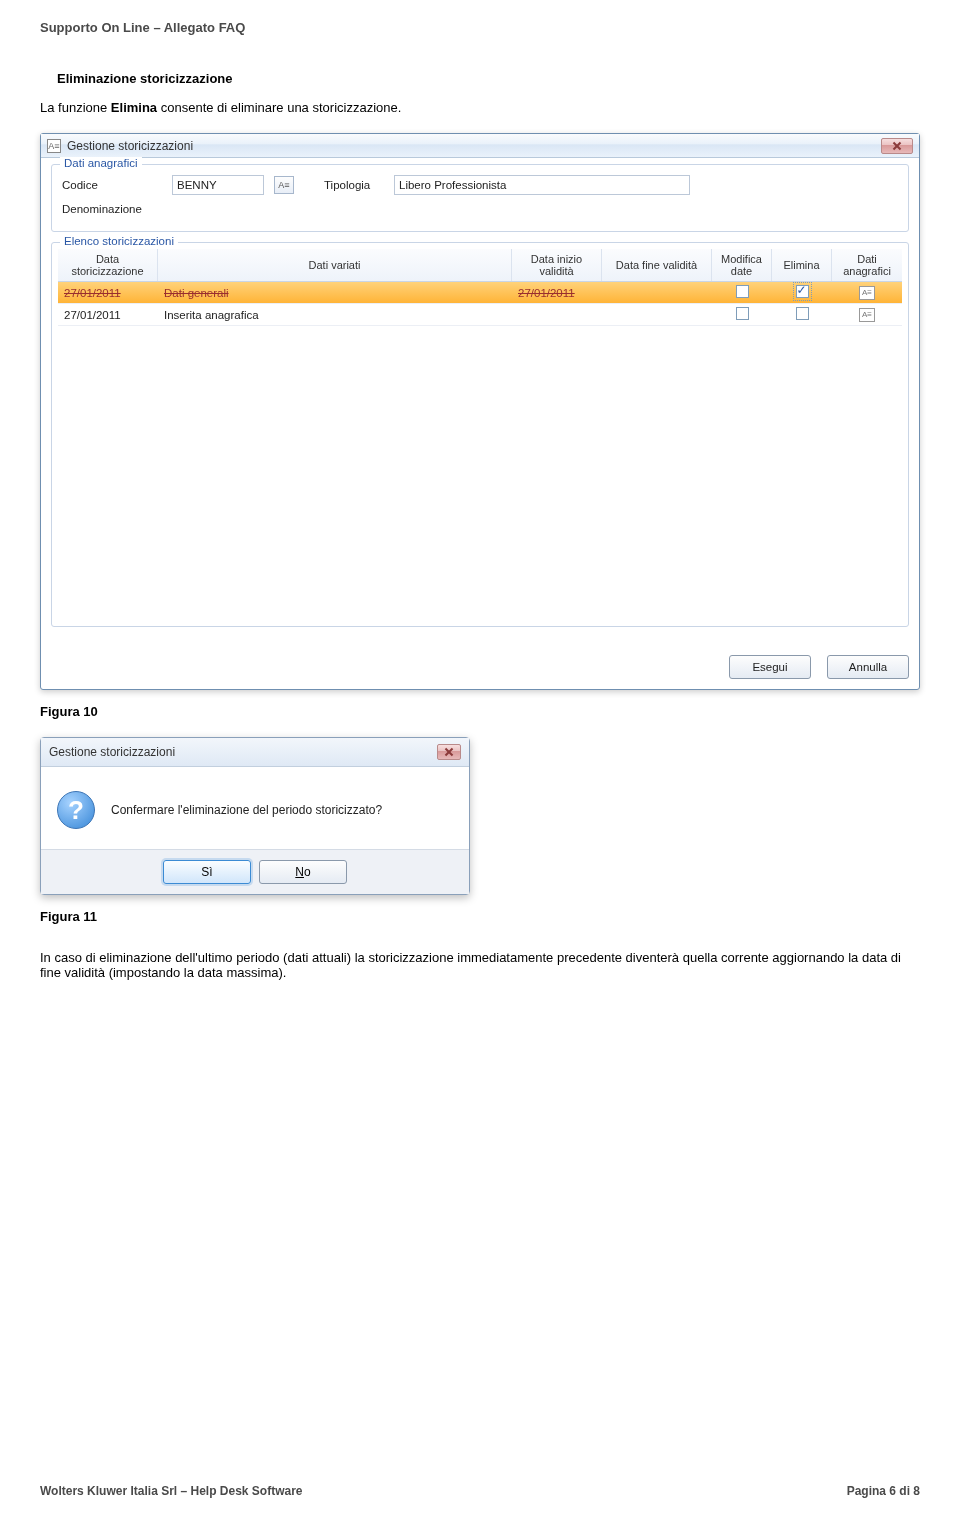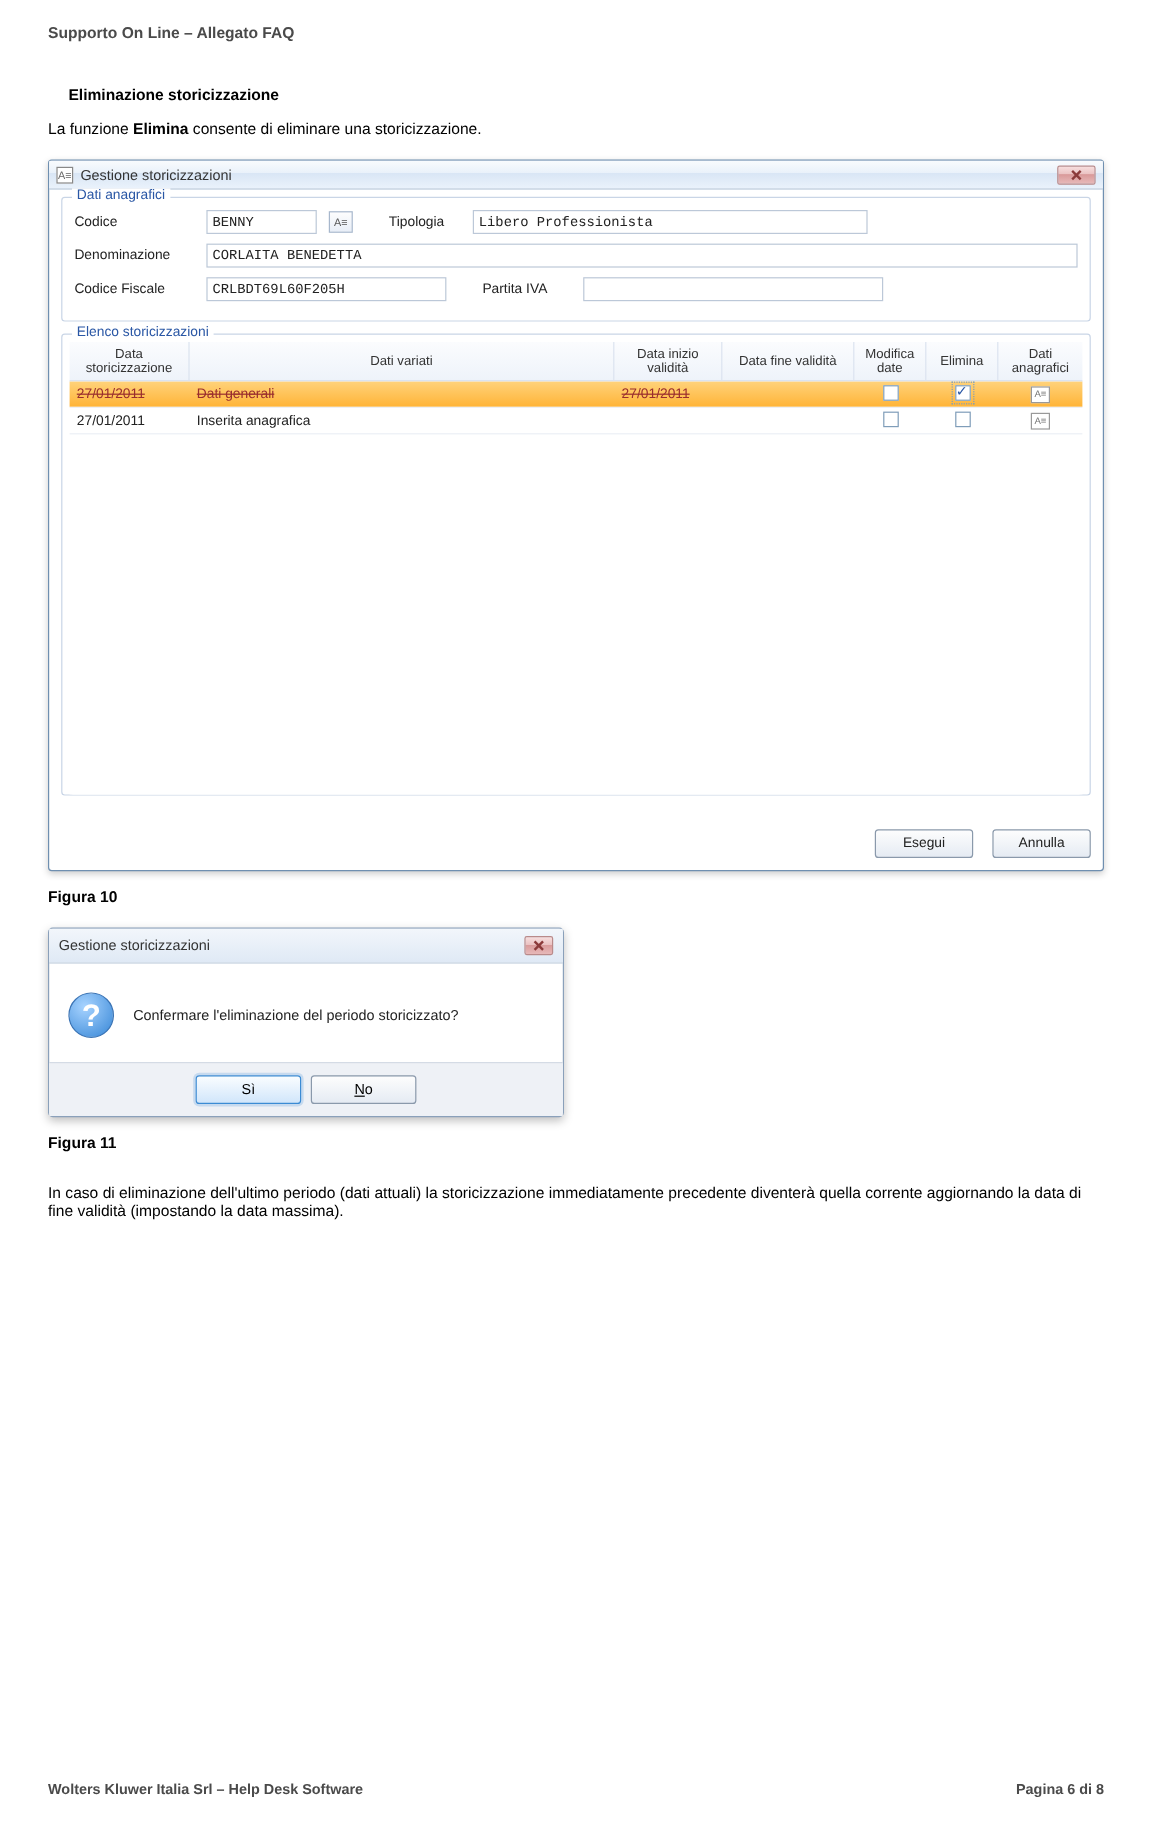--- a/index.html
+++ b/index.html
@@ -115,26 +115,25 @@
       color: #222;
     }
     .form-row label.mid { min-width: 60px; }
     .tinput {
       border: 1px solid #bcc8d8;
       background: #fff;
       height: 20px;
       padding: 1px 4px;
       font-size: 11.5px;
       color: #222;
-      font-family: Liberation Mono, monospace;
     }
     .w-sm { width: 92px; }
     .w-md { width: 200px; }
     .w-mdp { width: 250px; }
-    .w-lg { width: 329px; }
+    .w-lg { width: 296px; }
     .pickerbtn {
       width: 20px; height: 18px;
       border: 1px solid #a7b7cc;
       background: linear-gradient(#fdfdfd, #e8eef7);
       display: inline-flex;
       align-items: center;
       justify-content: center;
       font-size: 9px;
       color: #555;
     }
@@ -318,29 +317,22 @@
       <div class="form-row">
         <label>Codice</label>
         <input class="tinput w-sm" value="BENNY" style="">
         <span class="pickerbtn">A≡</span>
         <label class="mid" style="margin-left:20px">Tipologia</label>
         <input class="tinput w-lg" value="Libero Professionista" style="">
       </div>
 
       <div class="form-row">
         <label>Denominazione</label>
-        <input class="tinput" style="flex: 1 1 0%;" value="CORLAITA BENEDETTA">
       </div>
 
-      <div class="form-row">
-        <label>Codice Fiscale</label>
-        <input class="tinput w-md" value="CRLBDT69L60F205H" style="">
-        <label class="mid" style="margin-left:20px; min-width:74px">Partita IVA</label>
-        <input class="tinput w-mdp" value="" style="">
-      </div>
     </div>
 
     <div class="fieldset" style="padding:6px 6px 0 6px">
       <span class="legend">Elenco storicizzazioni</span>
 
       <div class="grid" style="border:none">
         <div class="grid-header">
           <div class="gh col-dst">Data storicizzazione</div>
           <div class="gh col-dv">Dati variati</div>
           <div class="gh col-div">Data inizio validità</div>

